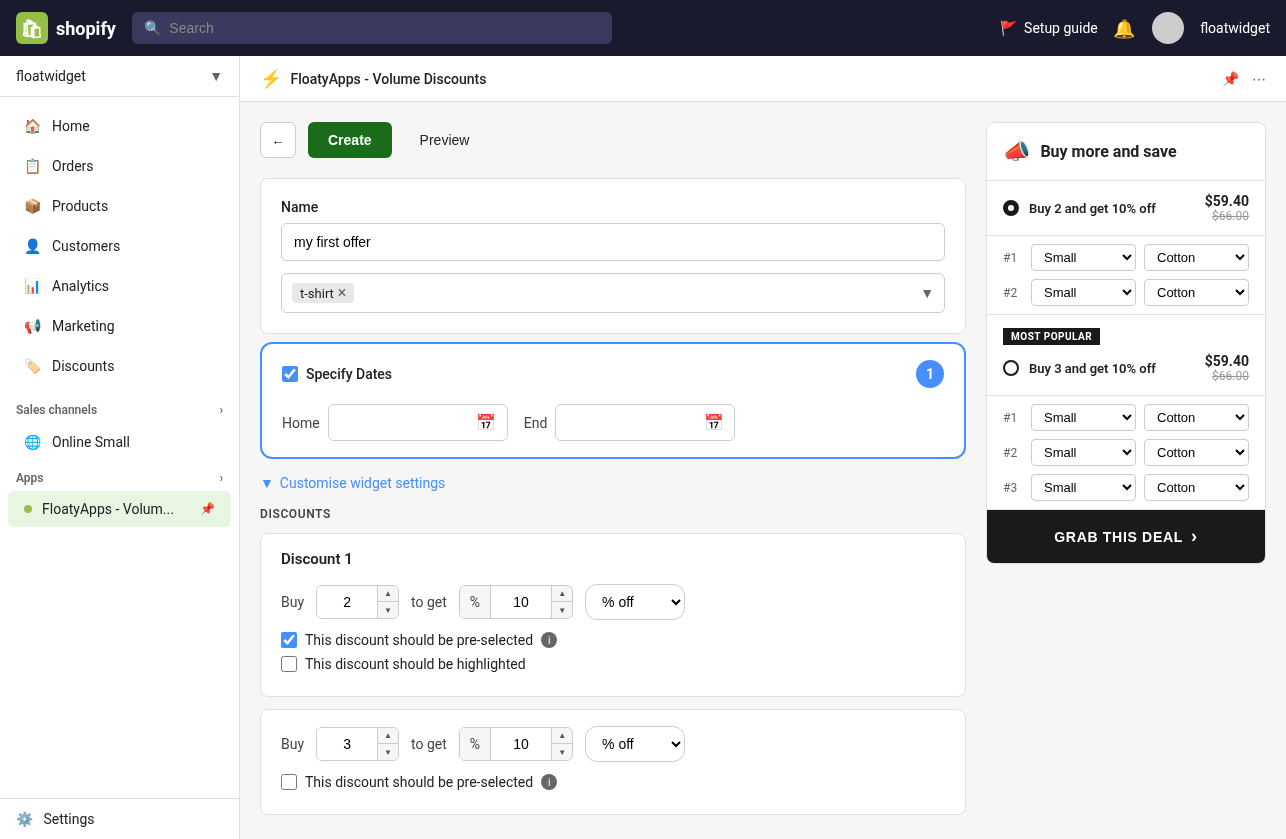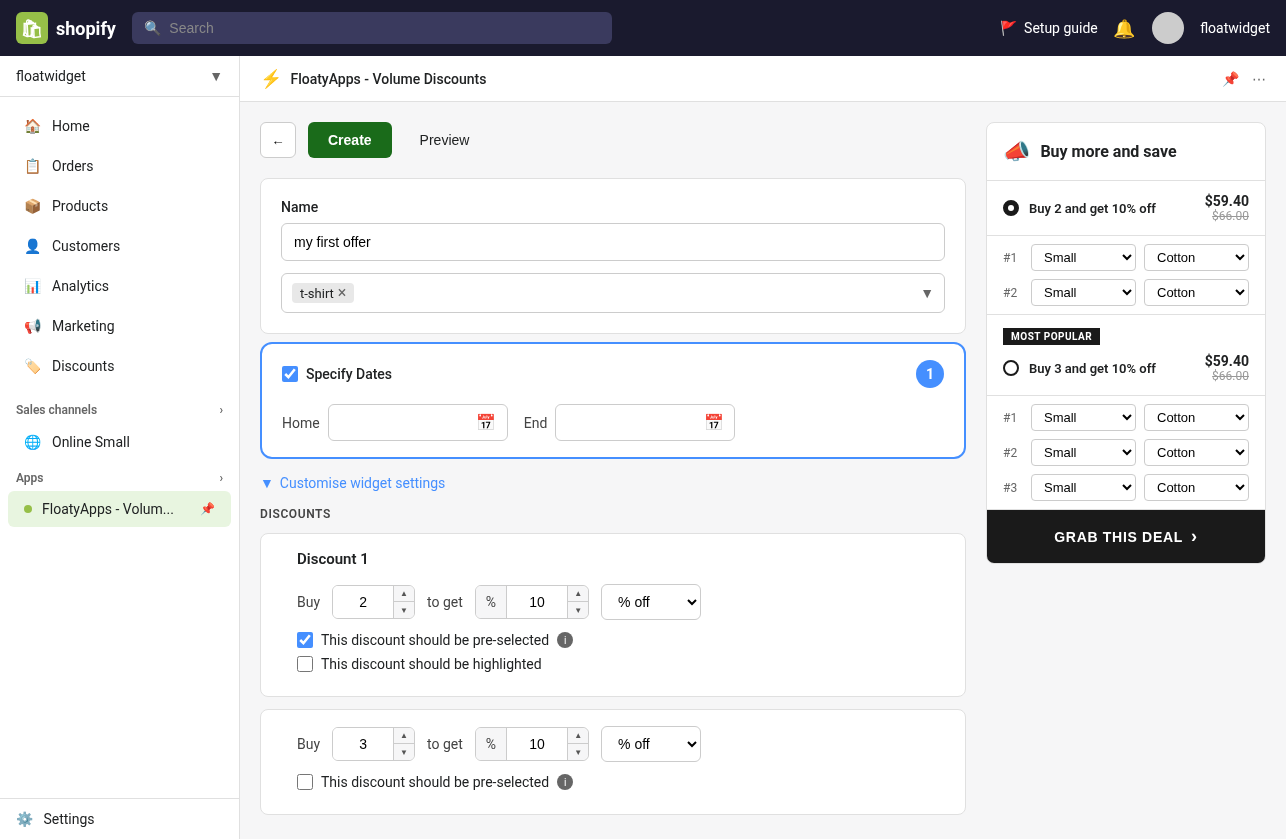--- a/index.html
+++ b/index.html
@@ -75,35 +75,35 @@
     .date-input { border: 1px solid #ccc; border-radius: 6px; padding: 8px 10px; font-size: 14px; display: flex; align-items: center; gap: 6px; min-width: 180px; cursor: pointer; }
     .date-input-inner { flex: 1; }
     .cal-icon { color: #666; font-size: 16px; }
     .step-badge { width: 28px; height: 28px; background: #458fff; border-radius: 50%; color: #fff; font-size: 14px; font-weight: 700; display: flex; align-items: center; justify-content: center; margin-left: auto; }
 
     
     .customise-row { display: flex; align-items: center; gap: 6px; color: #458fff; cursor: pointer; font-size: 14px; margin-bottom: 16px; }
 
     
     .discounts-label { font-size: 12px; font-weight: 600; letter-spacing: 0.05em; color: #444; margin-bottom: 12px; }
-    .discount-card { background: #fff; border: 1px solid #e0e0e0; border-radius: 8px; padding: 16px 36px; margin-bottom: 12px; }
+    .discount-card { background: #fff; border: 1px solid #e0e0e0; border-radius: 8px; padding: 16px 20px; margin-bottom: 12px; }
     .discount-card-header { display: flex; align-items: center; justify-content: space-between; margin-bottom: 16px; }
     .discount-card-title { font-size: 15px; font-weight: 600; }
     .delete-icon { color: #666; cursor: pointer; font-size: 18px; }
 
     .buy-row { display: flex; align-items: center; gap: 12px; margin-bottom: 12px; }
     .buy-label { font-size: 14px; color: #444; }
     .number-input-wrapper { display: flex; border: 1px solid #ccc; border-radius: 6px; overflow: hidden; }
     .num-input { border: none; outline: none; padding: 6px 10px; width: 60px; font-size: 14px; text-align: center; }
     .spinners-col { display: flex; flex-direction: column; border-left: 1px solid #ccc; }
     .spin-up, .spin-down { background: #f6f6f7; border: none; cursor: pointer; width: 20px; height: 16px; display: flex; align-items: center; justify-content: center; font-size: 8px; color: #555; }
     .spin-up { border-bottom: 1px solid #ccc; }
     .percent-field { display: flex; border: 1px solid #ccc; border-radius: 6px; overflow: hidden; }
     .percent-sym { background: #f6f6f7; padding: 8px 10px; color: #444; border-right: 1px solid #ccc; font-size: 14px; }
-    .select-off { border: 1px solid #ccc; border-radius: 6px; padding: 8px 12px; font-size: 14px; background: #fff; cursor: pointer; appearance: auto; min-width: 100px; }
+    .select-off { border: 1px solid #ccc; border-radius: 12px; padding: 8px 12px; font-size: 14px; background: #fff; cursor: pointer; appearance: auto; min-width: 100px; }
 
     .checkbox-row { display: flex; align-items: center; gap: 8px; margin-bottom: 8px; }
     .checkbox-row label { font-size: 14px; color: #202223; }
     .info-icon { width: 16px; height: 16px; background: #666; border-radius: 50%; color: #fff; display: flex; align-items: center; justify-content: center; font-size: 10px; cursor: pointer; flex-shrink: 0; }
 
     
     .preview-panel { width: 280px; flex-shrink: 0; }
     .preview-card { background: #fff; border: 1px solid #e0e0e0; border-radius: 8px; overflow: hidden; }
     .preview-header { padding: 16px; display: flex; align-items: center; gap: 10px; border-bottom: 1px solid #e0e0e0; }
     .megaphone-icon { font-size: 22px; }

